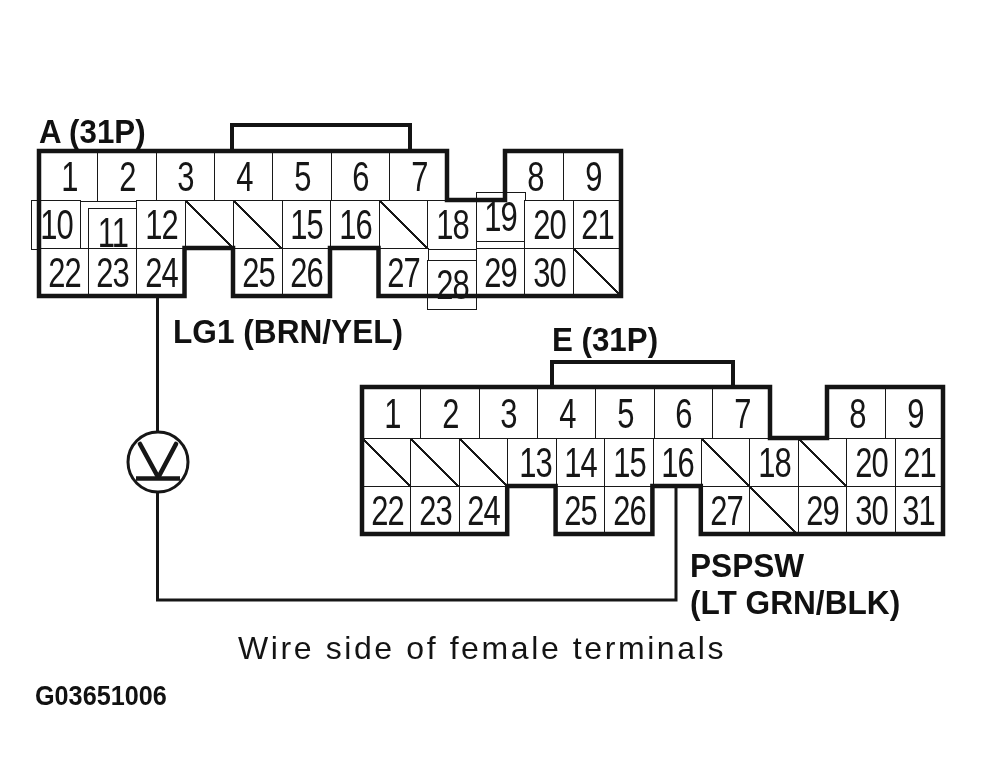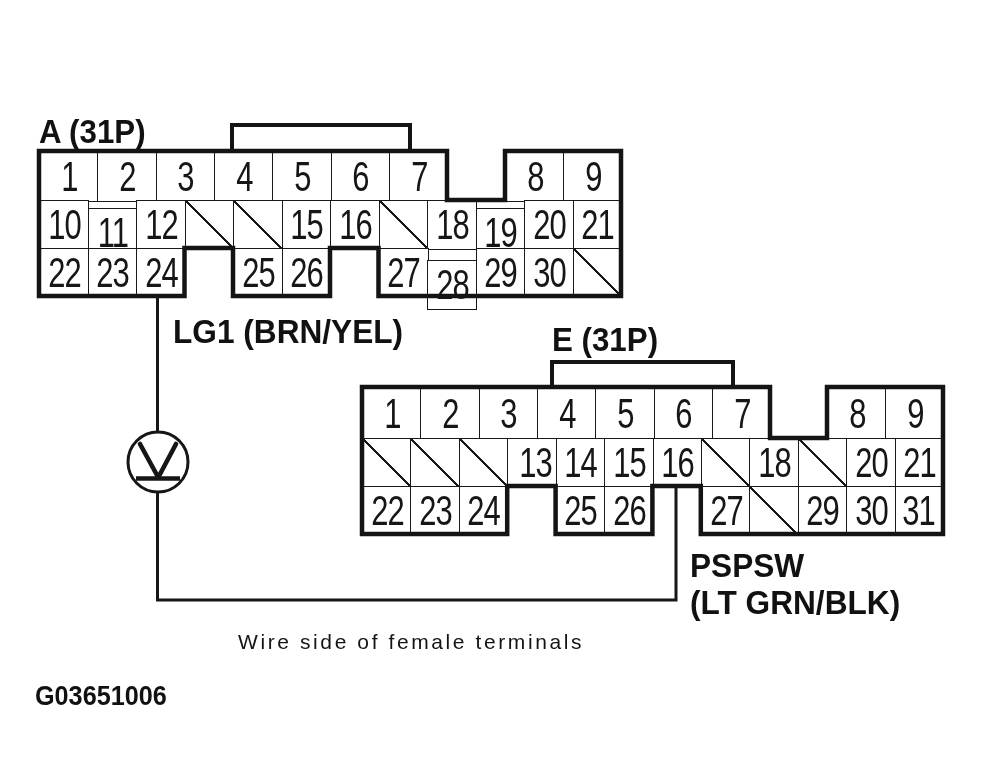--- a/index.html
+++ b/index.html
@@ -24,21 +24,21 @@
       #181818 calc(50% + 1.4px),
       transparent calc(50% + 1.4px));
   }
   .lbl{position:absolute;z-index:3;font-weight:700;white-space:nowrap;
        transform-origin:left top;}
   .title{font-size:34px;text-align:center;transform-origin:center top;}
   .conn-lbl{font-size:34px;transform:scaleX(.92);}
   .wire-lbl{font-size:34px;transform:scaleX(.93);}
   .pspsw{line-height:37px;}
   .caption{
-    position:absolute;z-index:3;font-size:21px;font-weight:400;
+    position:absolute;z-index:3;font-size:32px;font-weight:400;
     letter-spacing:2.6px;white-space:nowrap;color:#141414;
   }
   .figid{font-size:28px;transform:scaleX(.9);}
 </style>
 </head>
 <body>
 
 <div class="canvas">
 
   <svg class="lines" width="982" height="782" viewBox="0 0 982 782">
@@ -98,42 +98,42 @@
       </div>
       <div class="cell" style="left: 388.8px; top: 151px; width: 59.9px; height: 50.6px;">
         <span>7</span>
       </div>
       <div class="cell" style="left: 505.1px; top: 151px; width: 59.9px; height: 50.6px;">
         <span>8</span>
       </div>
       <div class="cell" style="left: 563.4px; top: 151px; width: 59.9px; height: 50.6px;">
         <span>9</span>
       </div>
-      <div class="cell" style="left: 39px; top: 200px; width: 50.1px; height: 49.6px;">
+      <div class="cell" style="left: 31px; top: 200px; width: 50.1px; height: 49.6px;">
         <span>10</span>
       </div>
       <div class="cell" style="left: 87.5px; top: 208px; width: 50.1px; height: 49.6px;">
         <span>11</span>
       </div>
       <div class="cell" style="left: 136px; top: 200px; width: 50.1px; height: 49.6px;">
         <span>12</span>
       </div>
       <div class="cell slash" style="left: 184.5px; top: 200px; width: 50.1px; height: 49.6px;"></div>
       <div class="cell slash" style="left: 233px; top: 200px; width: 50.1px; height: 49.6px;"></div>
       <div class="cell" style="left: 281.5px; top: 200px; width: 50.1px; height: 49.6px;">
         <span>15</span>
       </div>
       <div class="cell" style="left: 330px; top: 200px; width: 50.1px; height: 49.6px;">
         <span>16</span>
       </div>
       <div class="cell slash" style="left: 378.5px; top: 200px; width: 50.1px; height: 49.6px;"></div>
       <div class="cell" style="left: 427px; top: 200px; width: 50.1px; height: 49.6px;">
         <span>18</span>
       </div>
-      <div class="cell" style="left: 475.5px; top: 208px; width: 50.1px; height: 49.6px;">
+      <div class="cell" style="left: 475.5px; top: 192px; width: 50.1px; height: 49.6px;">
         <span>19</span>
       </div>
       <div class="cell" style="left: 524px; top: 200px; width: 50.1px; height: 49.6px;">
         <span>20</span>
       </div>
       <div class="cell" style="left: 572.5px; top: 200px; width: 50.1px; height: 49.6px;">
         <span>21</span>
       </div>
       <div class="cell" style="left: 39px; top: 248px; width: 50.1px; height: 49.6px;">
         <span>22</span>

